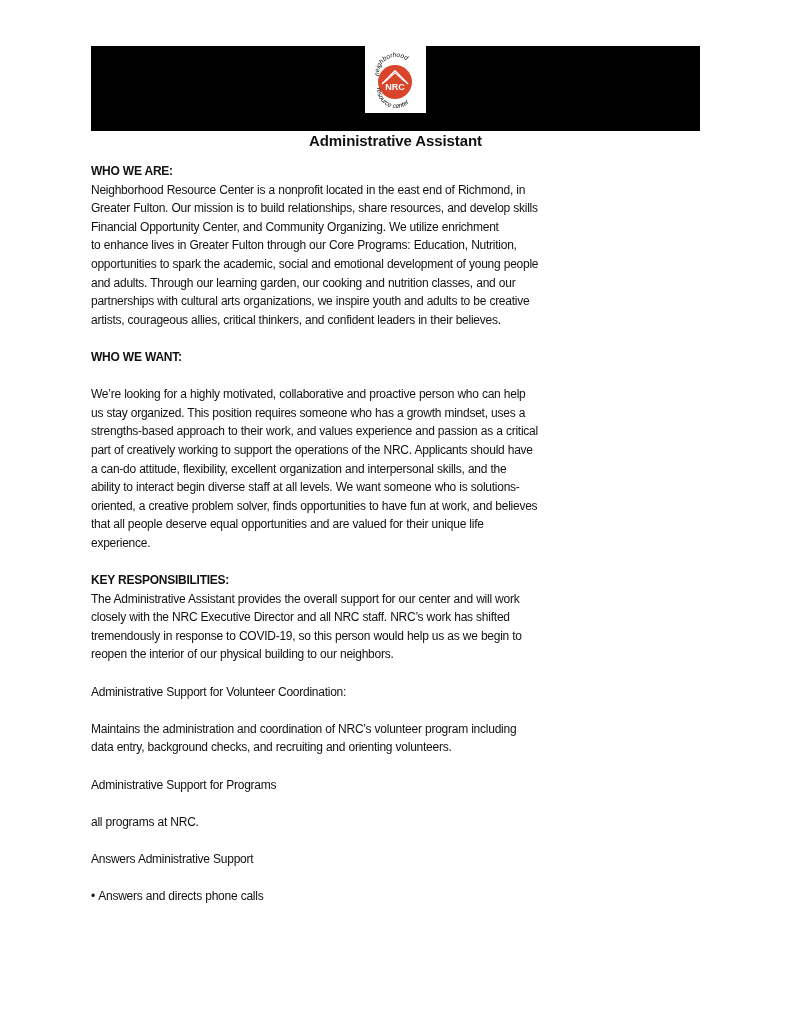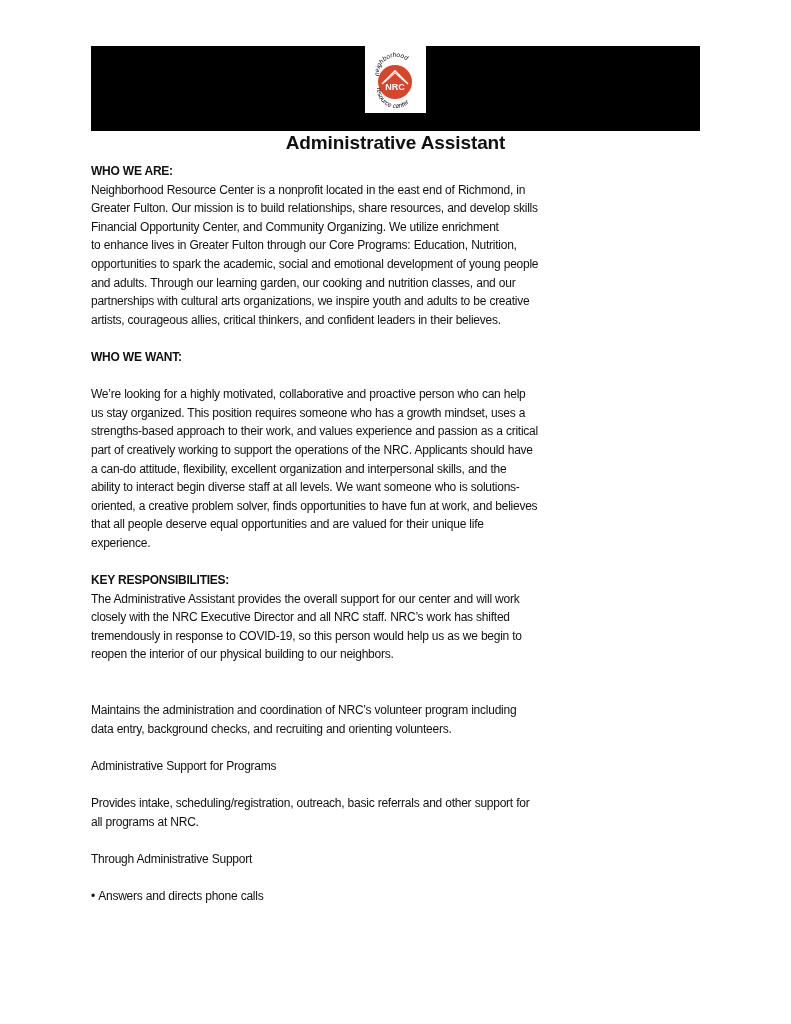--- a/index.html
+++ b/index.html
@@ -2,21 +2,21 @@
 <html><head>
 <meta charset="utf-8">
 <style>
   html, body { margin: 0; padding: 0; background: #ffffff; }
   body { width: 791px; height: 1024px; position: relative; overflow: hidden;
          font-family: "Liberation Sans", sans-serif; color: #111; }
   .banner { position: absolute; left: 91px; top: 46px; width: 609px; height: 85px; background: #000; }
   .logo-box { position: absolute; left: 365px; top: 46px; width: 61px; height: 67px; background: #fff; }
   .logo-box svg { display: block; width: 61px; height: 67px; }
   .title { position: absolute; left: 0; top: 132px; width: 791px; text-align: center;
-           font-weight: bold; font-size: 19px; letter-spacing: -0.1px; }
+           font-weight: bold; font-size: 15px; letter-spacing: -0.1px; }
   .content { position: absolute; left: 91px; top: 162px; width: 640px;
              font-size: 12px; line-height: 18.6px; letter-spacing: -0.25px; word-spacing: 0.2px; }
   .content p { margin: 0; }
   .h { font-weight: bold; }
   .gap { height: 18.6px; }
   .bullet::before { content: "\2022\00a0"; }
 </style>
 </head>
 <body>
 
@@ -67,27 +67,27 @@
   <p>experience.</p>
   <div class="gap"></div>
 
   <p class="h">KEY RESPONSIBILITIES:</p>
   <p>The Administrative Assistant provides the overall support for our center and will work</p>
   <p>closely with the NRC Executive Director and all NRC staff. NRC’s work has shifted</p>
   <p>tremendously in response to COVID-19, so this person would help us as we begin to</p>
   <p>reopen the interior of our physical building to our neighbors.</p>
   <div class="gap"></div>
 
+  <p>Administrative Support for Volunteer Coordination:</p>
   <div class="gap"></div>
   <p>Maintains the administration and coordination of NRC’s volunteer program including</p>
   <p>data entry, background checks, and recruiting and orienting volunteers.</p>
   <div class="gap"></div>
 
   <p>Administrative Support for Programs</p>
   <div class="gap"></div>
-  <p>Provides intake, scheduling/registration, outreach, basic referrals and other support for</p>
   <p>all programs at NRC.</p>
   <div class="gap"></div>
 
-  <p>Through Administrative Support</p>
+  <p>Answers Administrative Support</p>
   <div class="gap"></div>
   <p class="bullet">Answers and directs phone calls</p>
 </div>
 
 </body></html>

